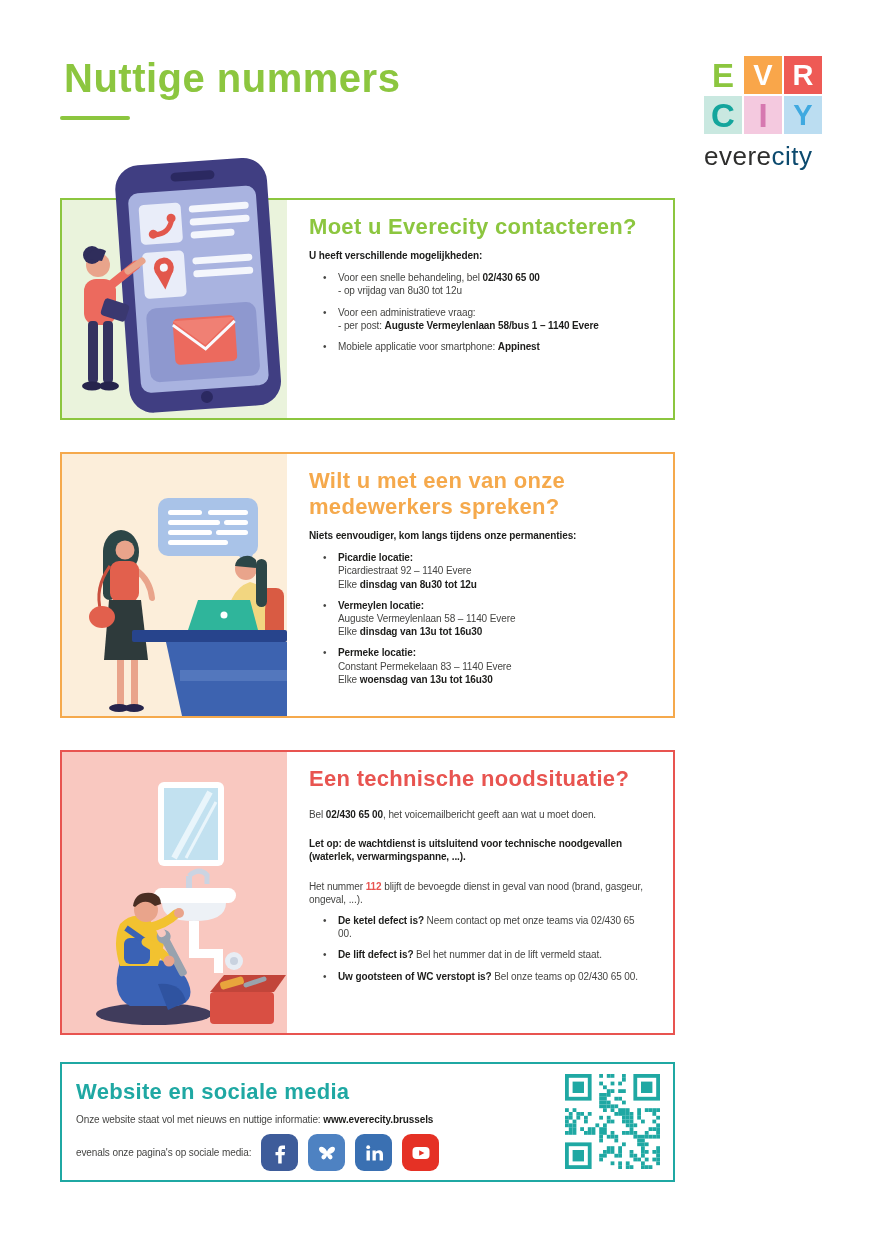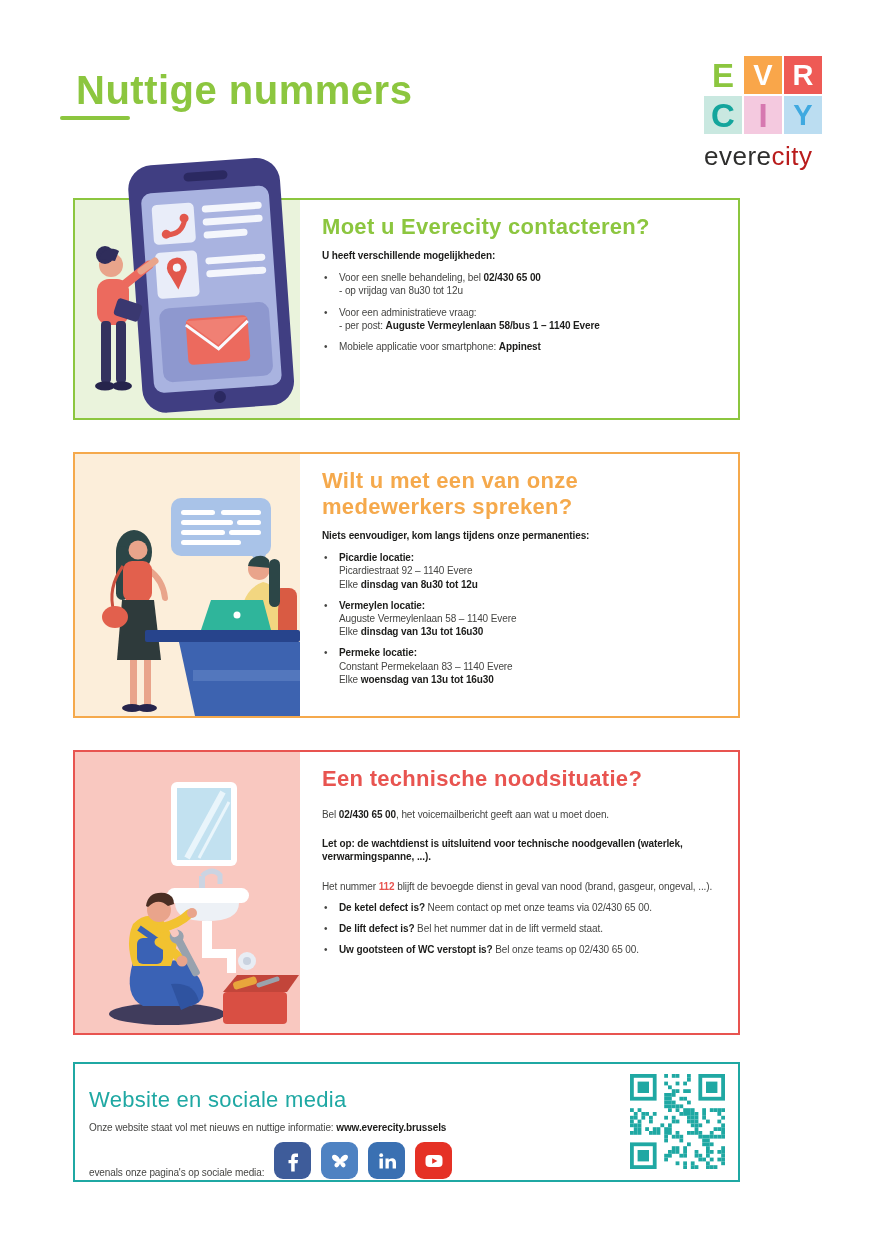--- a/index.html
+++ b/index.html
@@ -8,38 +8,38 @@
     --red:#E85450; --red-light:#F9C8C0;
     --teal:#1FA8A3;
     --txt:#454543; --txt-dark:#1D1D1B;
   }
   *{box-sizing:border-box}
   html,body{margin:0;padding:0}
   body{width:875px;height:1241px;position:relative;background:#fff;
        font-family:"Liberation Sans",sans-serif;color:var(--txt);overflow:hidden}
 
   
-  .main-title{position:absolute;left:60px;top:52px;margin:16px;font-size:40px;font-weight:700;
+  .main-title{position:absolute;left:60px;top:52px;margin:4px;font-size:40px;font-weight:700;
               color:var(--green);letter-spacing:.5px}
   .title-underline{position:absolute;left:60px;top:116px;width:70px;height:4px;background:var(--green);border-radius:2px}
 
   .logo{position:absolute;top:56px;right:53px;width:118px}
   .tiles{display:grid;grid-template-columns:repeat(3,38px);grid-auto-rows:38px;gap:2px}
   .tile{display:flex;align-items:center;justify-content:center;font-weight:700;font-size:29px;line-height:1}
   .t-e{background:#fff;color:var(--green);font-size:33px;font-weight:800}
   .t-v{background:#F9A64A;color:#fff}
   .t-r{background:#EE5A55;color:#fff}
   .t-c{background:#C9E8E0;color:#14A59C;font-size:33px}
   .t-i{background:#F4C9DF;color:#D678B0;font-size:33px}
   .t-y{background:#BBDDF1;color:#3FA9E0}
   .wordmark{margin-top:7px;font-size:26px;letter-spacing:.5px;color:#2E2E2D;white-space:nowrap}
-  .wordmark .gray{color:#b91c1c}
+  .wordmark .gray{color:#0c4a6e}
 
   
-  .box{position:absolute;left:73px;width:667px;border:2px solid;display:flex;background:#fff}
+  .box{position:absolute;left:60px;width:615px;border:2px solid;display:flex;background:#fff}
   .box-contact{top:198px;height:222px;border-color:var(--green)}
   .box-visit{top:452px;height:266px;border-color:var(--orange)}
   .box-emergency{top:750px;height:285px;border-color:var(--red)}
   .box-web{top:1062px;height:120px;border-color:var(--teal);display:block}
 
   .illu{flex:0 0 225px;width:225px;position:relative}
   .box-contact .illu{background:var(--green-light)}
   .box-visit .illu{background:var(--orange-light)}
   .box-emergency .illu{background:var(--red-light)}
   .illu svg{position:absolute;left:0;top:0}
@@ -47,32 +47,32 @@
 
   .content{flex:1;padding:14px 14px 8px 22px}
   .content h2{margin:0 0 9px;font-size:22px;font-weight:700;letter-spacing:.3px}
   .box-contact h2{color:var(--green)}
   .box-visit h2{color:var(--orange)}
   .box-emergency h2{color:var(--red)}
   .intro{margin:0 0 9px;font-size:15.5px;font-weight:700;color:var(--txt-dark)}
   .content p,.content li,.box-web p{font-size:10px;line-height:1.32;letter-spacing:-.1px}
   b{color:var(--txt-dark)}
   ul{list-style:none;margin:0;padding:0}
-  li{position:relative;padding-left:17px;margin:0 0 8px}
+  li{position:relative;padding-left:17px;margin:0 12px 8px}
   li::before{content:"\2022";position:absolute;left:2px;top:0;color:var(--txt)}
   .sub{display:block}
   .red-num{color:var(--red);font-weight:700}
   .para{margin:16px 0 8px}
   .subtitle{margin:11px 0 9px;font-size:22px;font-weight:700;color:var(--red);letter-spacing:.3px}
 
   
   .box-web .content-web{position:relative;height:100%;padding:11px 120px 8px 14px}
-  .box-web h2{margin:12px 0 8px;font-size:22px;font-weight:400;color:var(--teal);letter-spacing:.3px}
+  .box-web h2{margin:4px 0 8px;font-size:22px;font-weight:700;color:var(--teal);letter-spacing:.3px}
   .box-web p{margin:8px 0;color:var(--txt)}
-  .social-row{display:flex;align-items:flex-end;gap:10px;margin-top:6px}
+  .social-row{display:flex;align-items:center;gap:10px;margin-top:6px}
   .social-row p{margin:0}
   .sicon{width:37px;height:37px;border-radius:9px;display:flex;align-items:center;justify-content:center;cursor:pointer}
   .s-fb{background:#3E5C9A}
   .s-bsky{background:#4E82C2}
   .s-li{background:#3A70B2}
   .s-yt{background:#E53125}
   .qr{position:absolute;right:13px;top:10px;width:95px;height:95px}
   .link{font-weight:700;color:var(--txt-dark)}
 </style>
 </head>

